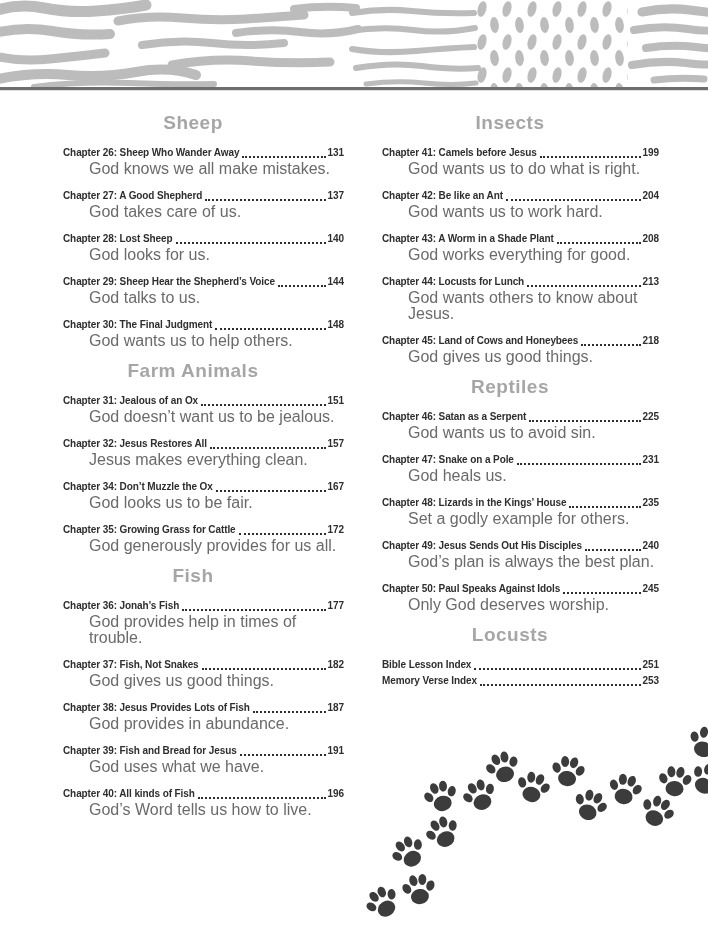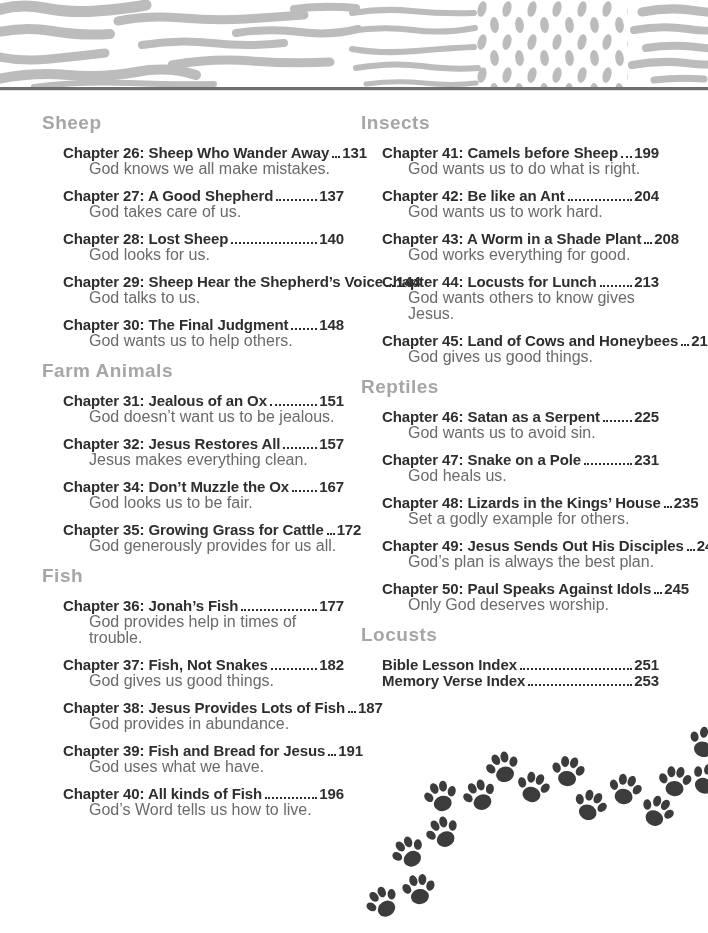--- a/index.html
+++ b/index.html
@@ -11,29 +11,29 @@
   .header-band { position:absolute; top:0; left:0; width:708px; height:91px; }
   .paw-trail { position:absolute; left:356px; top:726px; width:352px; height:207px; }
 
   .col { position:absolute; top:112px; }
   .col-left  { left:42px;  width:302px; }
   .col-right { left:361px; width:298px; }
 
   .section { margin-bottom:8px; }
   .section-heading {
     font-size:19px; font-weight:bold; color:#a6a6a6;
-    letter-spacing:0.5px; line-height:22px; height:22px; margin-bottom:11px;
+    letter-spacing:0.5px; line-height:22px; height:22px; margin-bottom:11px;text-align:center;
   }
   .entries { padding-left:21px; }
   .entry { margin-bottom:11px; }
   .index-entry { margin-bottom:0; }
 
   .toc-line {
     display:flex; align-items:flex-end; white-space:nowrap;
-    font-weight:bold; font-size:15px; color:#2e2e2e;
+    font-weight:bold; font-size:10px; color:#2e2e2e;
     line-height:16px; letter-spacing:-0.1px;
   }
   .leader {
     flex:1 1 auto; min-width:8px;
     border-bottom:2px dotted #2e2e2e;
     margin:0 2px 3px 3px;
   }
   .pagenum { flex:0 0 auto; }
   .desc {
     font-size:16px; color:#6a6a6a; line-height:16px; padding-left:26px;
@@ -211,21 +211,21 @@
 
 </div>
 
 <div class="col col-right">
 
   <div class="section">
     <div class="section-heading">Insects</div>
     <div class="entries">
       <div class="entry">
         <div class="toc-line">
-          <span class="ttl">Chapter 41: Camels before Sheep</span>
+          <span class="ttl">Chapter 41: Camels before Jesus</span>
           <span class="leader"></span>
           <span class="pagenum">199</span>
         </div>
         <div class="desc">God wants us to do what is right.</div>
       </div>
       <div class="entry">
         <div class="toc-line">
           <span class="ttl">Chapter 42: Be like an Ant</span>
           <span class="leader"></span>
           <span class="pagenum">204</span>
@@ -239,21 +239,21 @@
           <span class="pagenum">208</span>
         </div>
         <div class="desc">God works everything for good.</div>
       </div>
       <div class="entry">
         <div class="toc-line">
           <span class="ttl">Chapter 44: Locusts for Lunch</span>
           <span class="leader"></span>
           <span class="pagenum">213</span>
         </div>
-        <div class="desc">God wants others to know gives Jesus.</div>
+        <div class="desc">God wants others to know about Jesus.</div>
       </div>
       <div class="entry">
         <div class="toc-line">
           <span class="ttl">Chapter 45: Land of Cows and Honeybees</span>
           <span class="leader"></span>
           <span class="pagenum">218</span>
         </div>
         <div class="desc">God gives us good things.</div>
       </div>
     </div>

